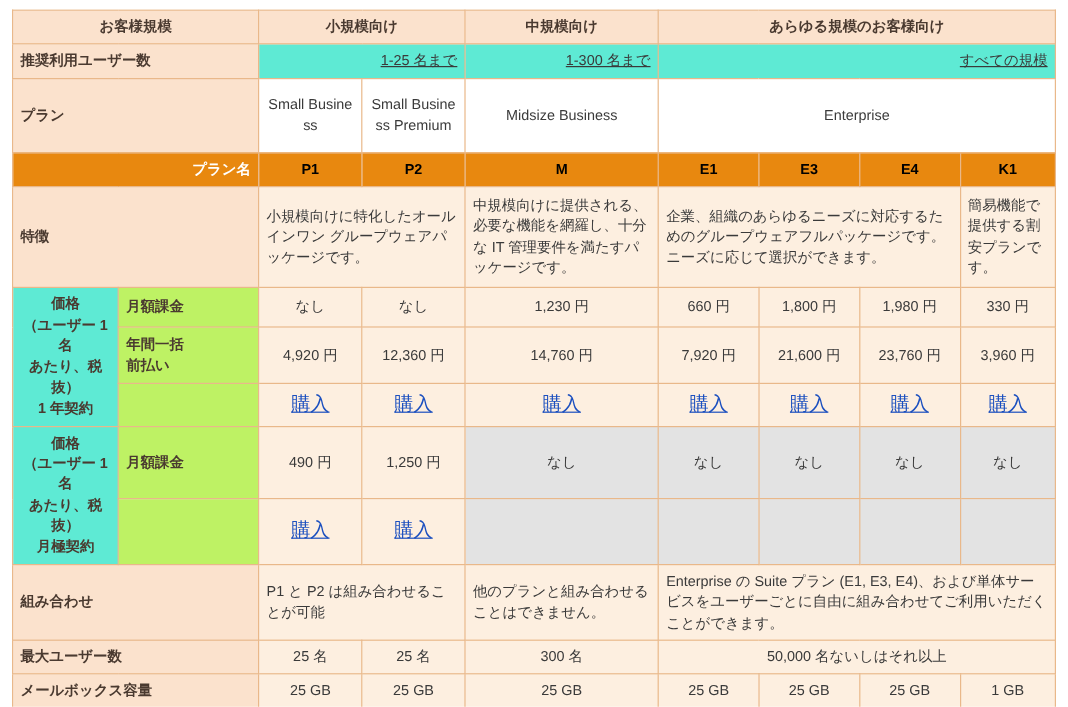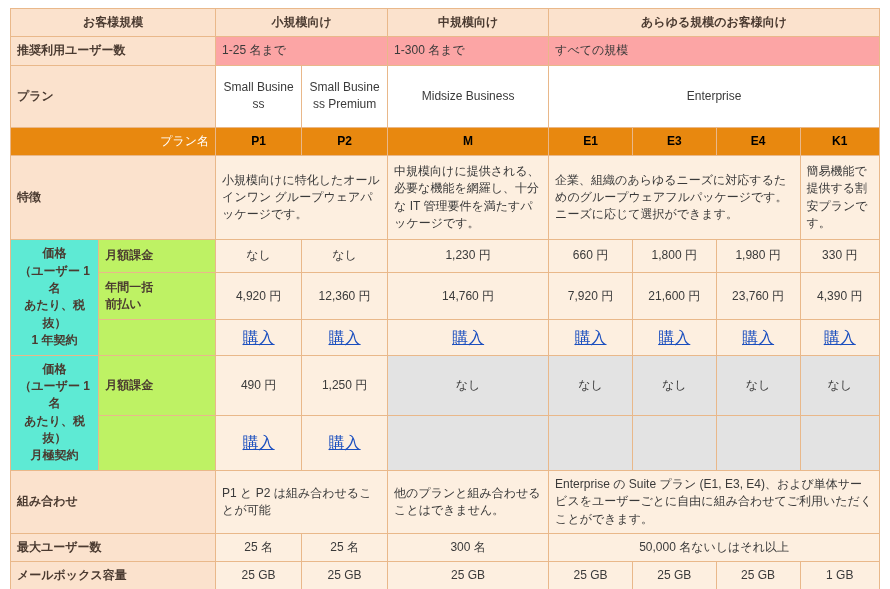--- a/index.html
+++ b/index.html
@@ -54,28 +54,29 @@
     color: #4a3a30;
     font-size: 11.5px;
   }
   .topband {
     background: #fbe2cd;
     text-align: center;
     font-weight: bold;
     color: #4a3a30;
   }
   .topband-plain {
-    background: #fca5a5;
-    text-align: left;
+    background: #5eead4;
+    text-align: right;
     color: #3a3a3a;
+    text-decoration: underline;
   }
   .planname-head {
     background: #e8880f;
     color: #ffffff;
-    font-weight: normal;
+    font-weight: bold;
     text-align: right;
     padding-right: 10px;
     border: 1px solid #e8880f;
     font-size: 13px;
   }
   .planname-cell {
     background: #e8880f;
     color: #000000;
     font-weight: bold;
     text-align: center;
@@ -184,21 +185,21 @@
         <td class="subhead">
           <div>年間一括</div>
           <div>前払い</div>
         </td>
         <td class="cell-peach">4,920 円</td>
         <td class="cell-peach">12,360 円</td>
         <td class="cell-peach">14,760 円</td>
         <td class="cell-peach">7,920 円</td>
         <td class="cell-peach">21,600 円</td>
         <td class="cell-peach">23,760 円</td>
-        <td class="cell-peach">4,390 円</td>
+        <td class="cell-peach">3,960 円</td>
       </tr>
 
       <tr style="height:26px">
         <td class="subhead"></td>
         <td class="cell-peach"><span class="buy-link">購入</span></td>
         <td class="cell-peach"><span class="buy-link">購入</span></td>
         <td class="cell-peach"><span class="buy-link">購入</span></td>
         <td class="cell-peach"><span class="buy-link">購入</span></td>
         <td class="cell-peach"><span class="buy-link">購入</span></td>
         <td class="cell-peach"><span class="buy-link">購入</span></td>

